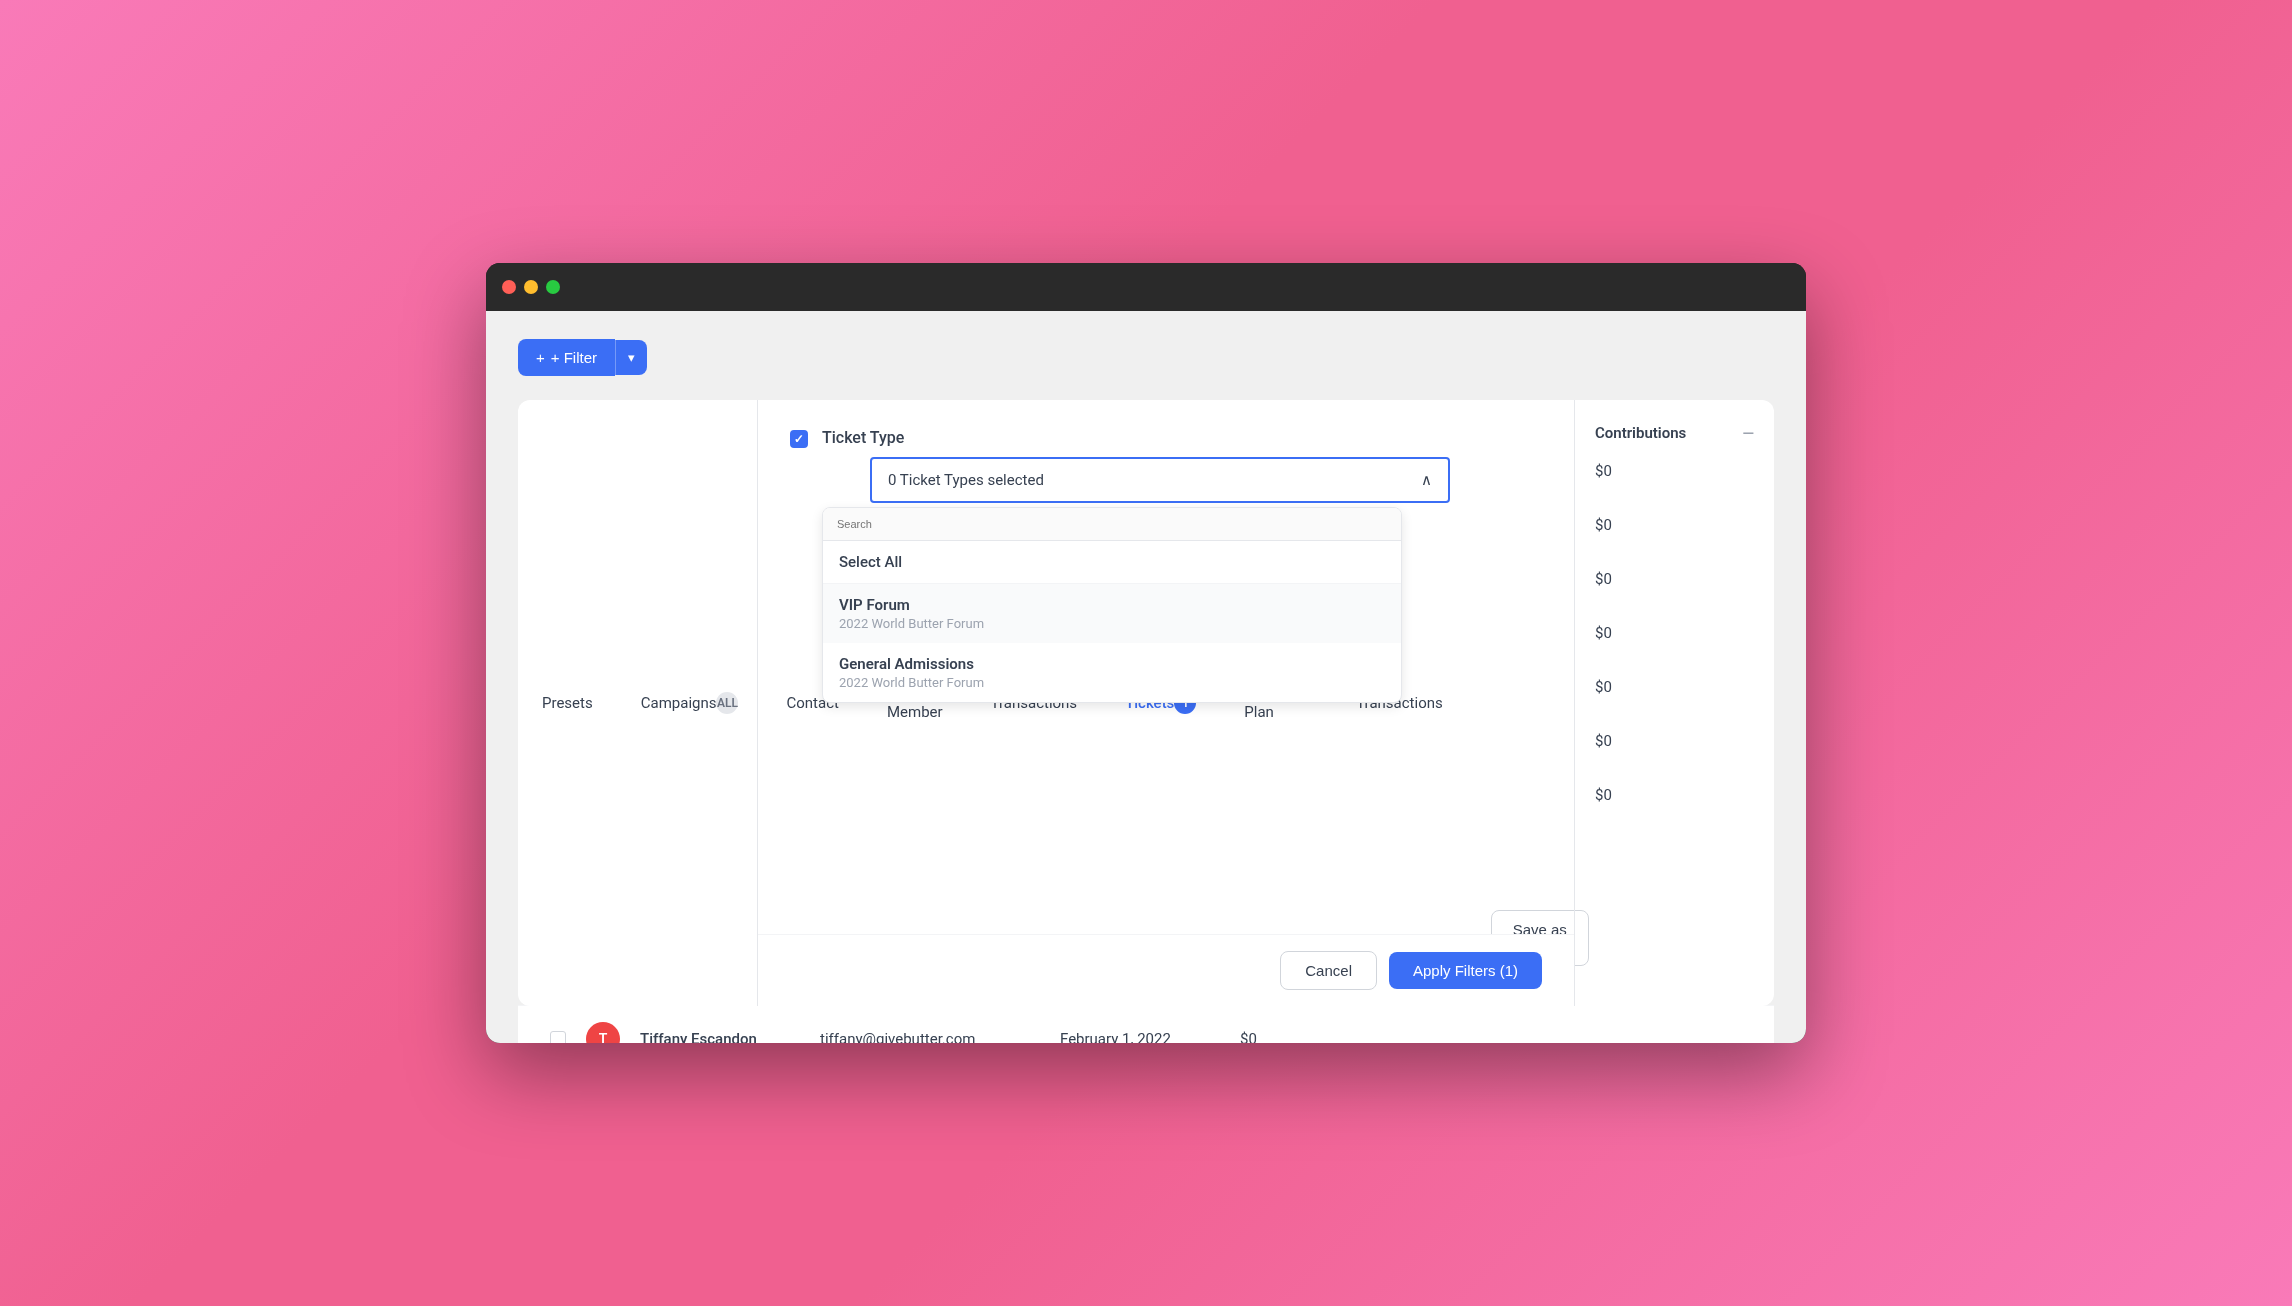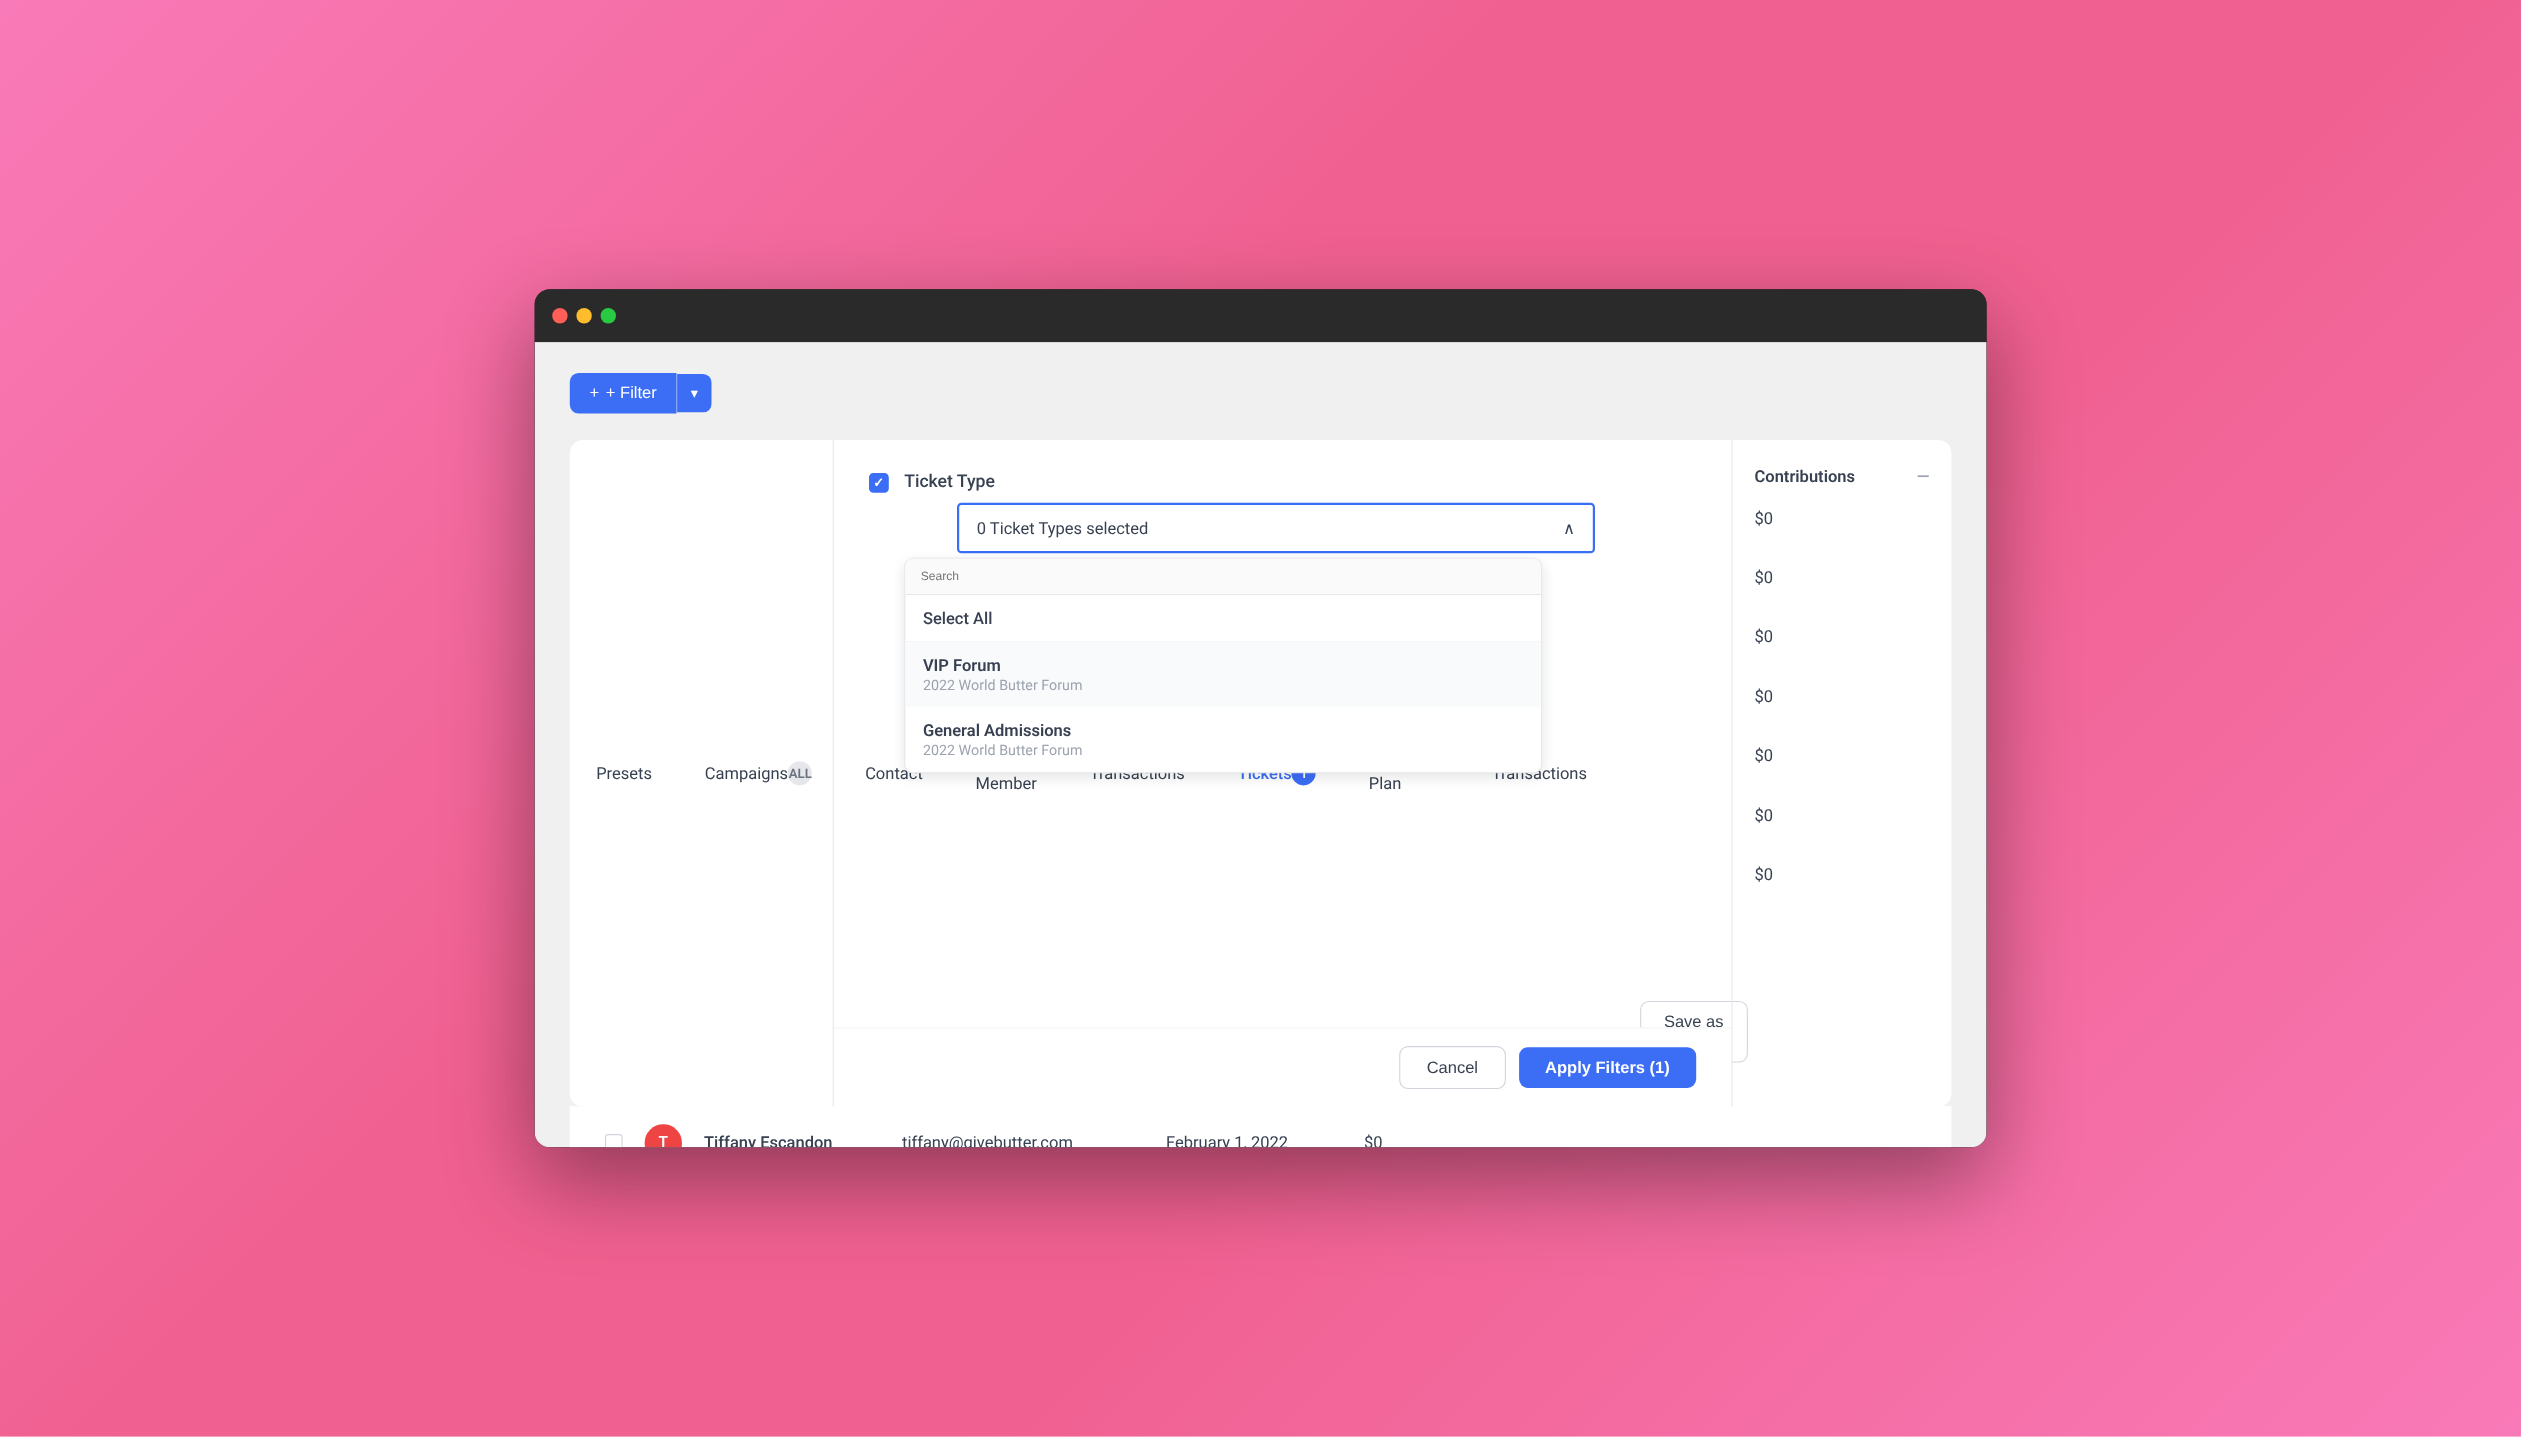--- a/index.html
+++ b/index.html
@@ -312,21 +312,21 @@
     }
 
     .apply-btn {
       background: #3b6ef5;
       color: white;
       border: none;
       padding: 10px 24px;
       border-radius: 8px;
       font-size: 15px;
       cursor: pointer;
-      font-weight: 700;
+      font-weight: 400;
     }
 
     .bottom-row {
       display: flex;
       align-items: center;
       padding: 16px 32px;
       border-top: 1px solid #f3f4f6;
       gap: 20px;
     }
 

